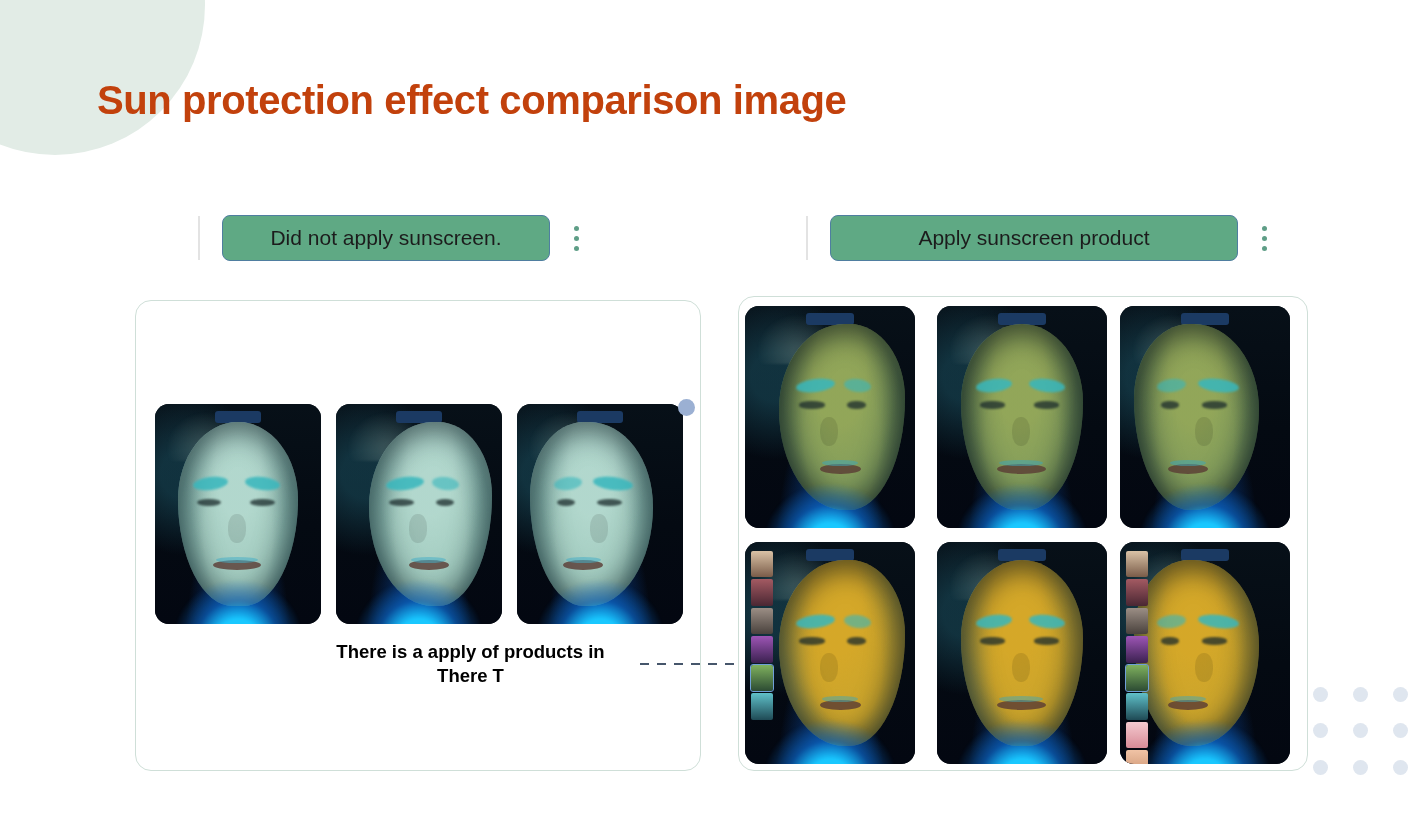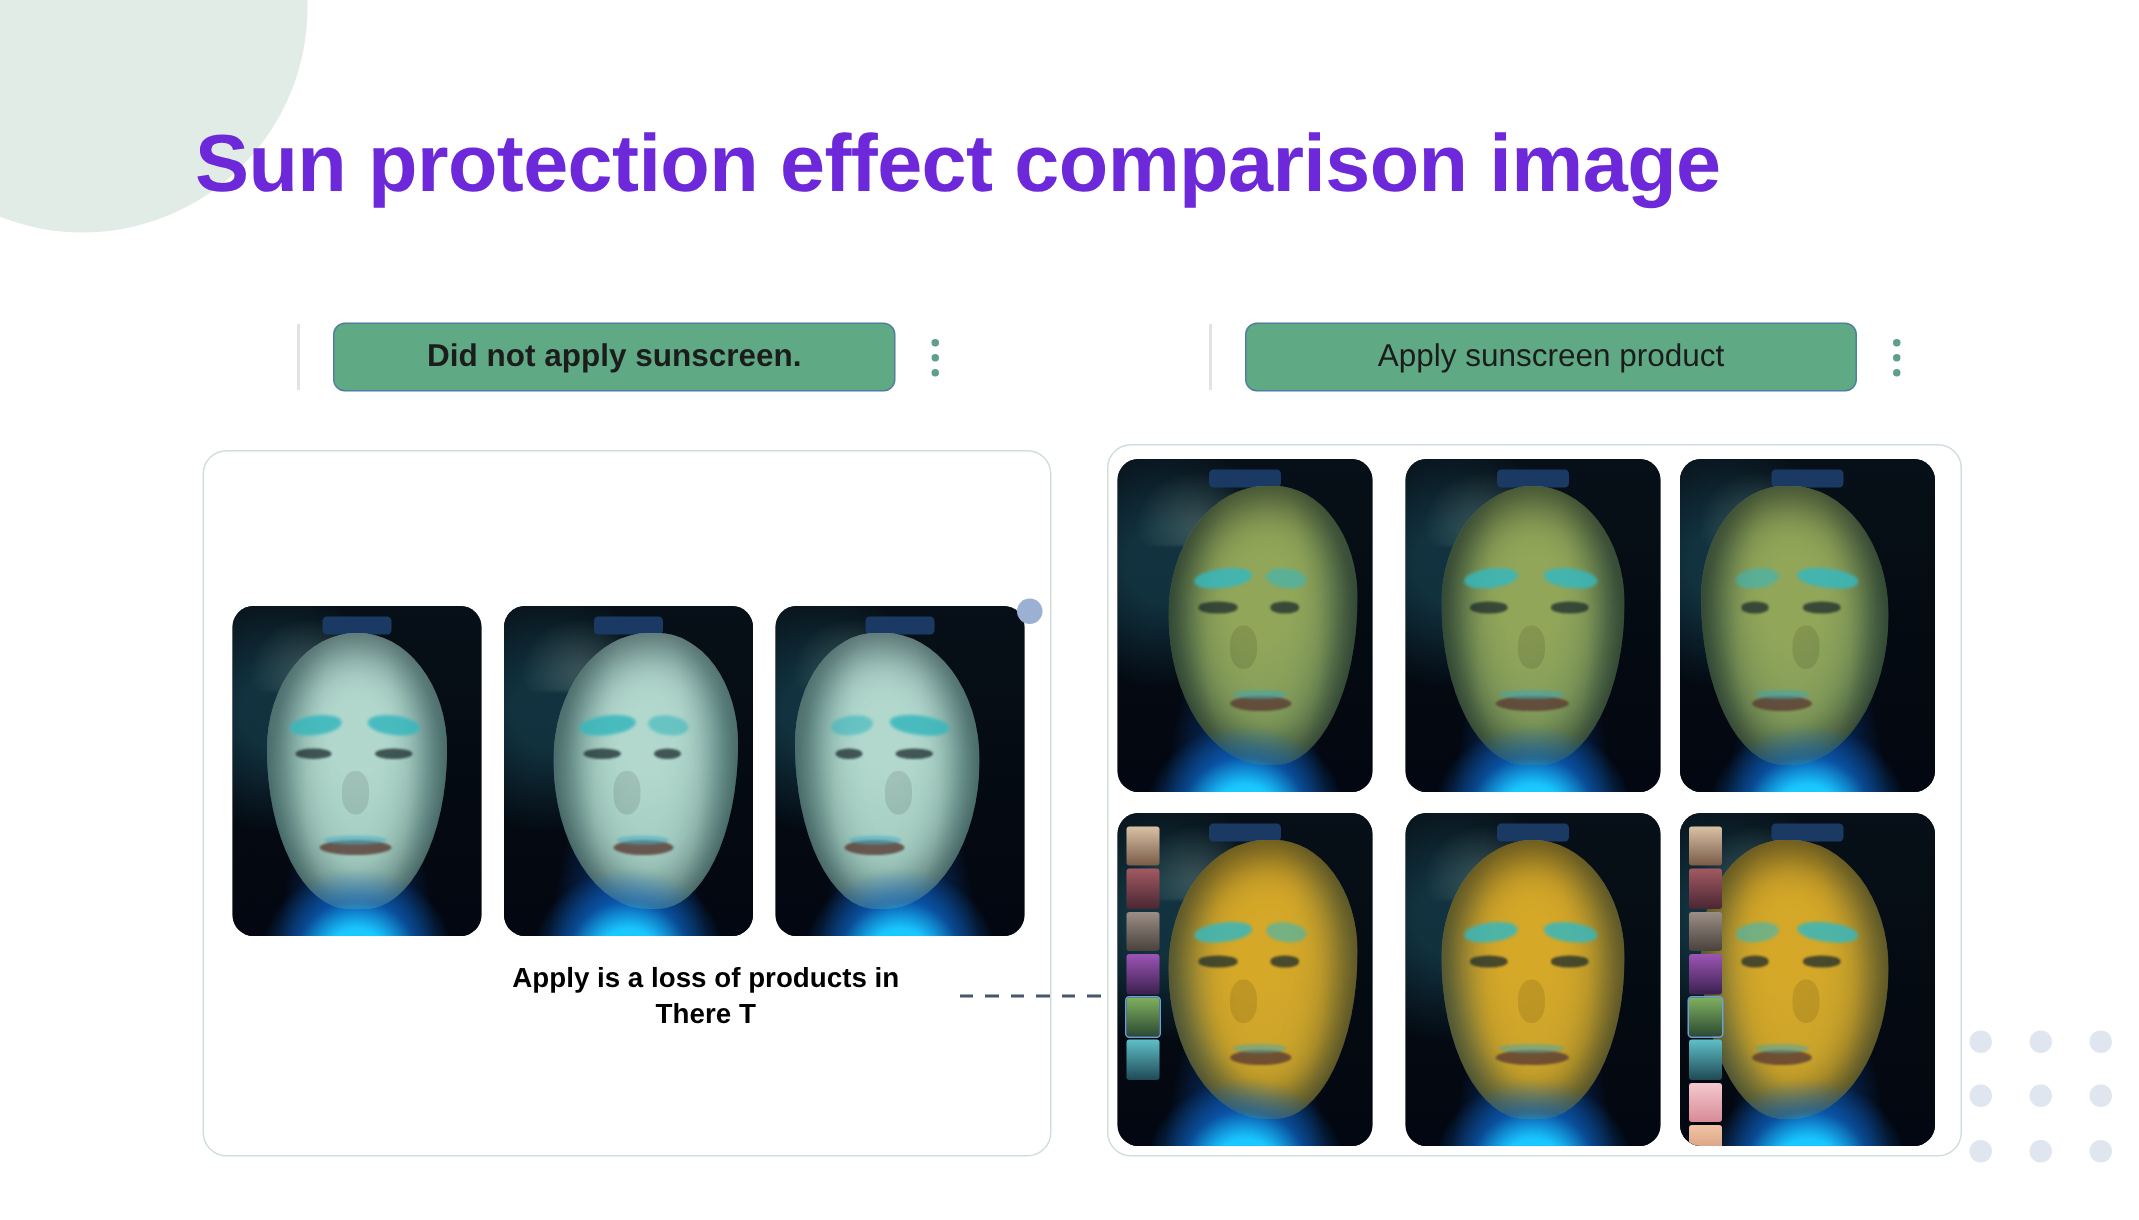--- a/index.html
+++ b/index.html
@@ -44,26 +44,25 @@
     background: #dfe6ef;
     justify-self: center;
     align-self: center;
   }
 
   
   .slide-title {
     position: absolute;
     left: 97px;
     top: 78px;
-    font-size: 54px;
+    font-size: 40px;
     font-weight: bold;
-    color: #6d28d9;
+    color: #c2410c;
     letter-spacing: -0.4px;
     white-space: nowrap;
-    margin-left: 33px;
   }
 
   
   .col-head {
     position: absolute;
     display: flex;
     align-items: center;
     height: 48px;
   }
   .col-head.left  { left: 198px; top: 214px; }
@@ -82,21 +81,21 @@
     background: #5fa984;
     color: #1c1c1c;
     font-size: 21px;
     display: flex;
     align-items: center;
     justify-content: center;
     box-sizing: border-box;
     margin-left: 22px;
     white-space: nowrap;
   }
-  .pill.left-pill  { width: 375px; font-weight: bold; }
+  .pill.left-pill  { width: 328px; }
   .pill.right-pill { width: 408px; }
 
   .kebab {
     margin-left: 16px;
     display: flex;
     flex-direction: column;
     gap: 5px;
     align-items: center;
     padding: 4px 8px;
   }
@@ -408,21 +407,21 @@
     <div class="eye-r"></div>
     <div class="nose"></div>
     <div class="mouth"></div>
     <div class="neck-glow"></div>
   </div>
 </div>
 
 <div class="marker-dot"></div>
 
 <div class="caption">
-  <div>Apply is a loss of products in</div>
+  <div>There is a apply of products in</div>
   <div>There T</div>
 </div>
 
 <div class="connector"></div>
 
 <div class="panel panel-right"></div>
 
 <div class="tile" style="left:745px; top:306px; width:170px; height:222px;">
   <div class="face green profile-l">
     <div class="bg"></div>

